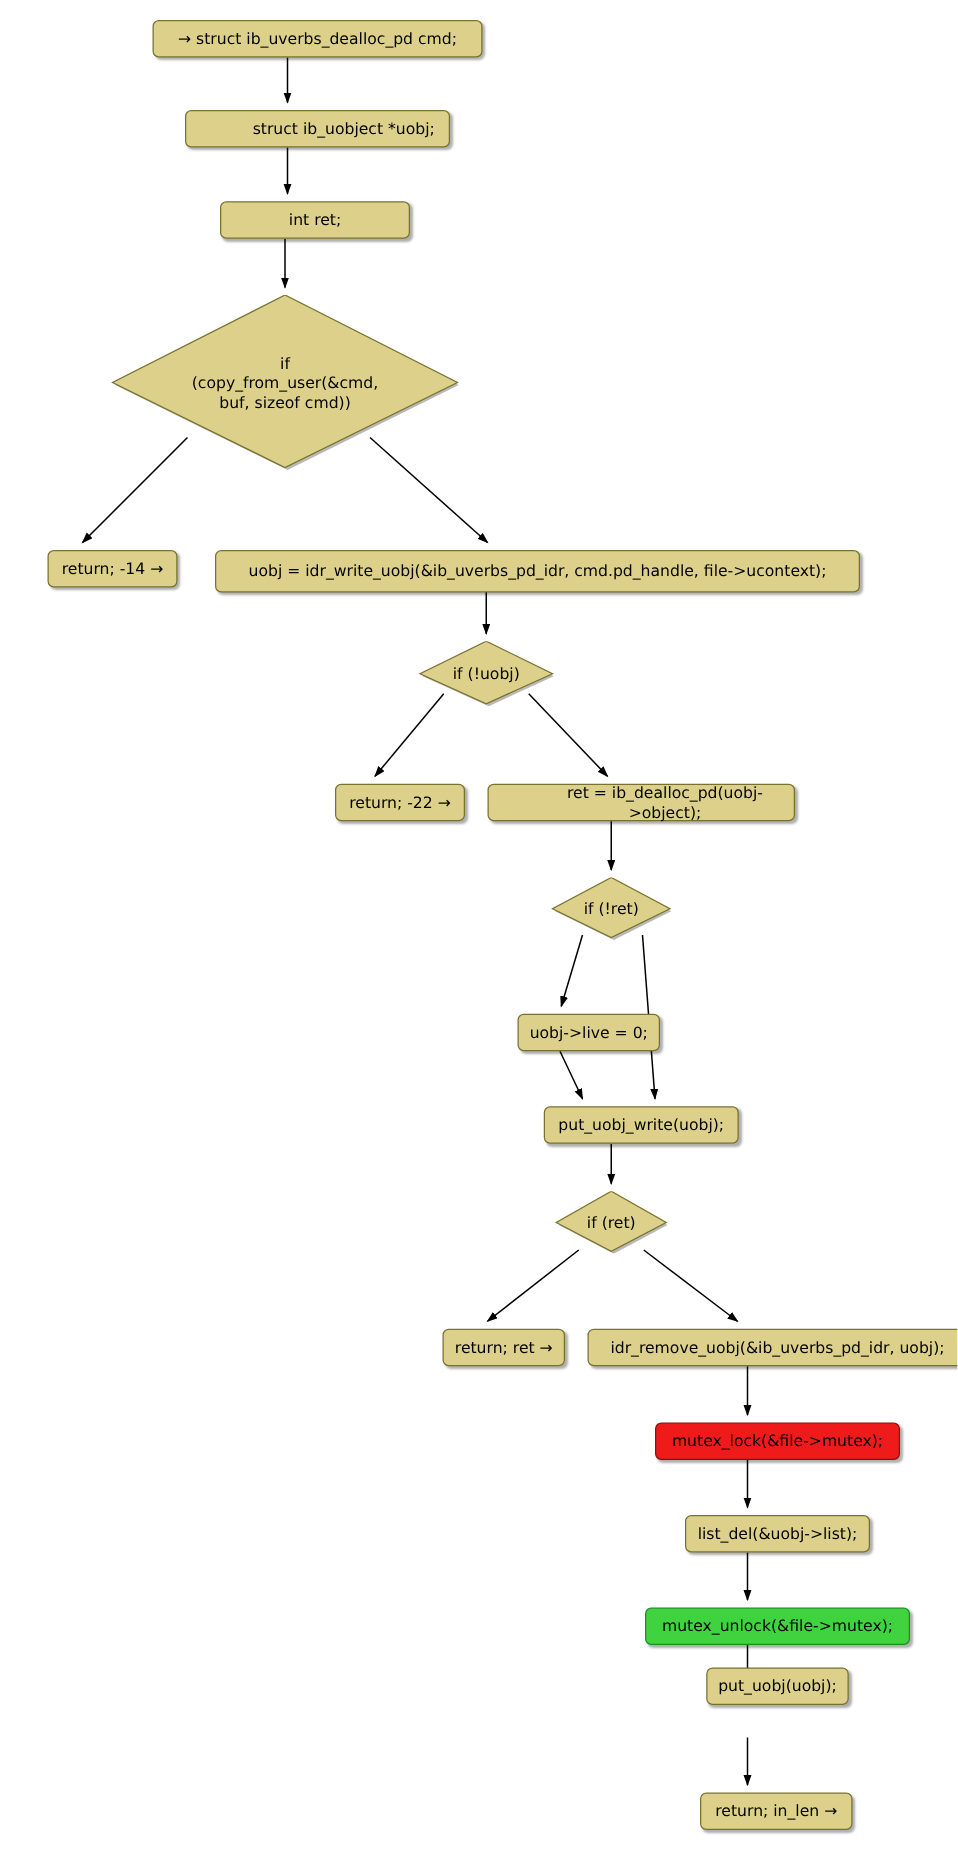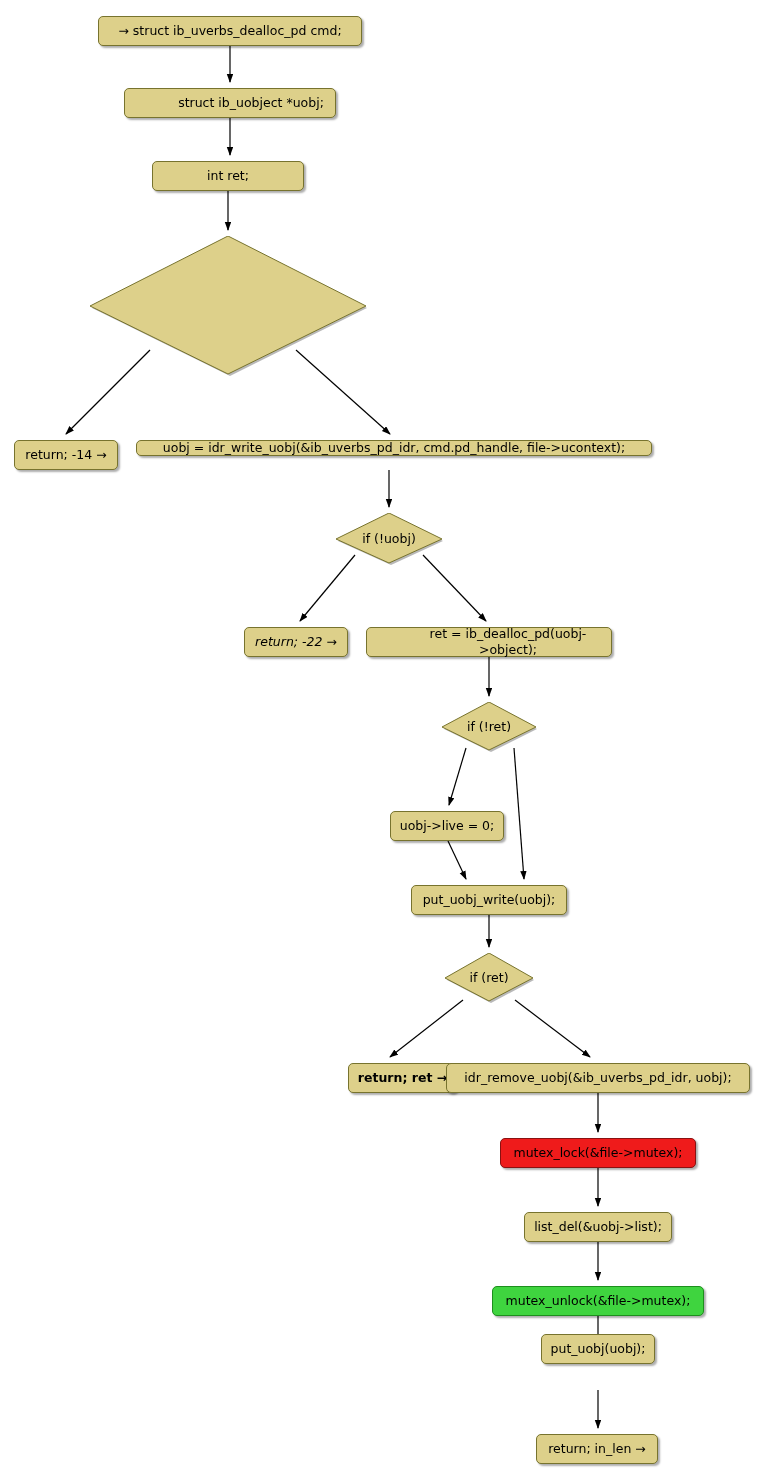--- a/index.html
+++ b/index.html
@@ -34,20 +34,21 @@
     text-align: center;
     font-size: 12.5px;
     line-height: 1.25;
     color: #000000;
     white-space: pre-line;
     border-radius: 5px;
     border: 1px solid #77732e;
     background: #ddd08a;
     box-shadow: 2px 2px 2px rgba(0,0,0,0.32);
     padding: 0 6px;
+    margin-left: 24px;
   }
   .node.highlight-red {
     background: #ef1b1b;
     border: 1px solid #8a1111;
   }
   .node.highlight-green {
     background: #3fd43f;
     border: 1px solid #1d8f1d;
   }
   .diamond {
@@ -105,40 +106,42 @@
         <path d="M598,1390 L598,1428" marker-end="url(#arrow)"></path>
       </g>
   </svg>
   <div id="node-layer">
       <div class="node" style="left: 98px; top: 16px; width: 264px; height: 30px;"><span>→ struct ib_uverbs_dealloc_pd cmd;</span></div>
       <div class="node" style="left: 124px; top: 88px; width: 212px; height: 30px; padding-left: 48px;"><span>struct ib_uobject        *uobj;</span></div>
       <div class="node" style="left: 152px; top: 161px; width: 152px; height: 30px;"><span>int                     ret;</span></div>
       <div class="diamond" style="left: 88px; top: 236px; width: 280px; height: 140px;"><svg class="dshape" viewBox="0 0 280 140" preserveAspectRatio="none">
           <polygon points="142,2 279,72 142,140 4,72" fill="rgba(0,0,0,0.28)"></polygon>
           <polygon points="140,0 278,70 140,138 2,70" fill="#ddd08a" stroke="#77732e" stroke-width="1"></polygon>
-        </svg></div>
+        </svg><div class="dlabel">if
+(copy_from_user(&amp;cmd,
+buf, sizeof cmd))</div></div>
       <div class="node" style="left: 14px; top: 440px; width: 104px; height: 30px;"><span>return; -14 →</span></div>
-      <div class="node" style="left: 136px; top: 440px; width: 516px; height: 16px;"><span>uobj = idr_write_uobj(&amp;ib_uverbs_pd_idr, cmd.pd_handle, file-&gt;ucontext);</span></div>
+      <div class="node" style="left: 148px; top: 440px; width: 516px; height: 34px;"><span>uobj = idr_write_uobj(&amp;ib_uverbs_pd_idr, cmd.pd_handle, file-&gt;ucontext);</span></div>
       <div class="diamond" style="left: 334px; top: 513px; width: 110px; height: 52px;"><svg class="dshape" viewBox="0 0 110 52" preserveAspectRatio="none">
           <polygon points="57,2 109,28 57,52 4,28" fill="rgba(0,0,0,0.28)"></polygon>
           <polygon points="55,0 108,26 55,50 2,26" fill="#ddd08a" stroke="#77732e" stroke-width="1"></polygon>
         </svg><div class="dlabel">if (!uobj)</div></div>
-      <div class="node" style="left: 244px; top: 627px; width: 104px; height: 30px; font-style: italic;"><span>return; -22 →</span></div>
+      <div class="node" style="left: 244px; top: 627px; width: 104px; height: 30px;"><span>return; -22 →</span></div>
       <div class="node" style="left: 366px; top: 627px; width: 246px; height: 30px; padding-left: 44px;"><span>ret = ib_dealloc_pd(uobj-&gt;object);</span></div>
       <div class="diamond" style="left: 440px; top: 702px; width: 98px; height: 50px;"><svg class="dshape" viewBox="0 0 98 50" preserveAspectRatio="none">
           <polygon points="51,2 97,27 51,50 4,27" fill="rgba(0,0,0,0.28)"></polygon>
           <polygon points="49,0 96,25 49,48 2,25" fill="#ddd08a" stroke="#77732e" stroke-width="1"></polygon>
         </svg><div class="dlabel">if (!ret)</div></div>
       <div class="node" style="left: 390px; top: 811px; width: 114px; height: 30px;"><span>uobj-&gt;live = 0;</span></div>
       <div class="node" style="left: 411px; top: 885px; width: 156px; height: 30px;"><span>put_uobj_write(uobj);</span></div>
       <div class="diamond" style="left: 443px; top: 953px; width: 92px; height: 50px;"><svg class="dshape" viewBox="0 0 92 50" preserveAspectRatio="none">
           <polygon points="48,2 91,27 48,50 4,27" fill="rgba(0,0,0,0.28)"></polygon>
           <polygon points="46,0 90,25 46,48 2,25" fill="#ddd08a" stroke="#77732e" stroke-width="1"></polygon>
         </svg><div class="dlabel">if (ret)</div></div>
-      <div class="node" style="left: 348px; top: 1063px; width: 109px; height: 30px; font-weight: bold;"><span>return; ret →</span></div>
+      <div class="node" style="left: 330px; top: 1063px; width: 98px; height: 30px;"><span>return; ret →</span></div>
       <div class="node" style="left: 446px; top: 1063px; width: 304px; height: 30px;"><span>idr_remove_uobj(&amp;ib_uverbs_pd_idr, uobj);</span></div>
       <div class="node highlight-red" style="left: 500px; top: 1138px; width: 196px; height: 30px;"><span>mutex_lock(&amp;file-&gt;mutex);</span></div>
       <div class="node" style="left: 524px; top: 1212px; width: 148px; height: 30px;"><span>list_del(&amp;uobj-&gt;list);</span></div>
       <div class="node highlight-green" style="left: 492px; top: 1286px; width: 212px; height: 30px;"><span>mutex_unlock(&amp;file-&gt;mutex);</span></div>
       <div class="node" style="left: 541px; top: 1334px; width: 114px; height: 30px;"><span>put_uobj(uobj);</span></div>
       <div class="node" style="left: 536px; top: 1434px; width: 122px; height: 30px; text-align: center;"><span>return; in_len →</span></div>
     </div>
 </div>
 
 </body></html>

